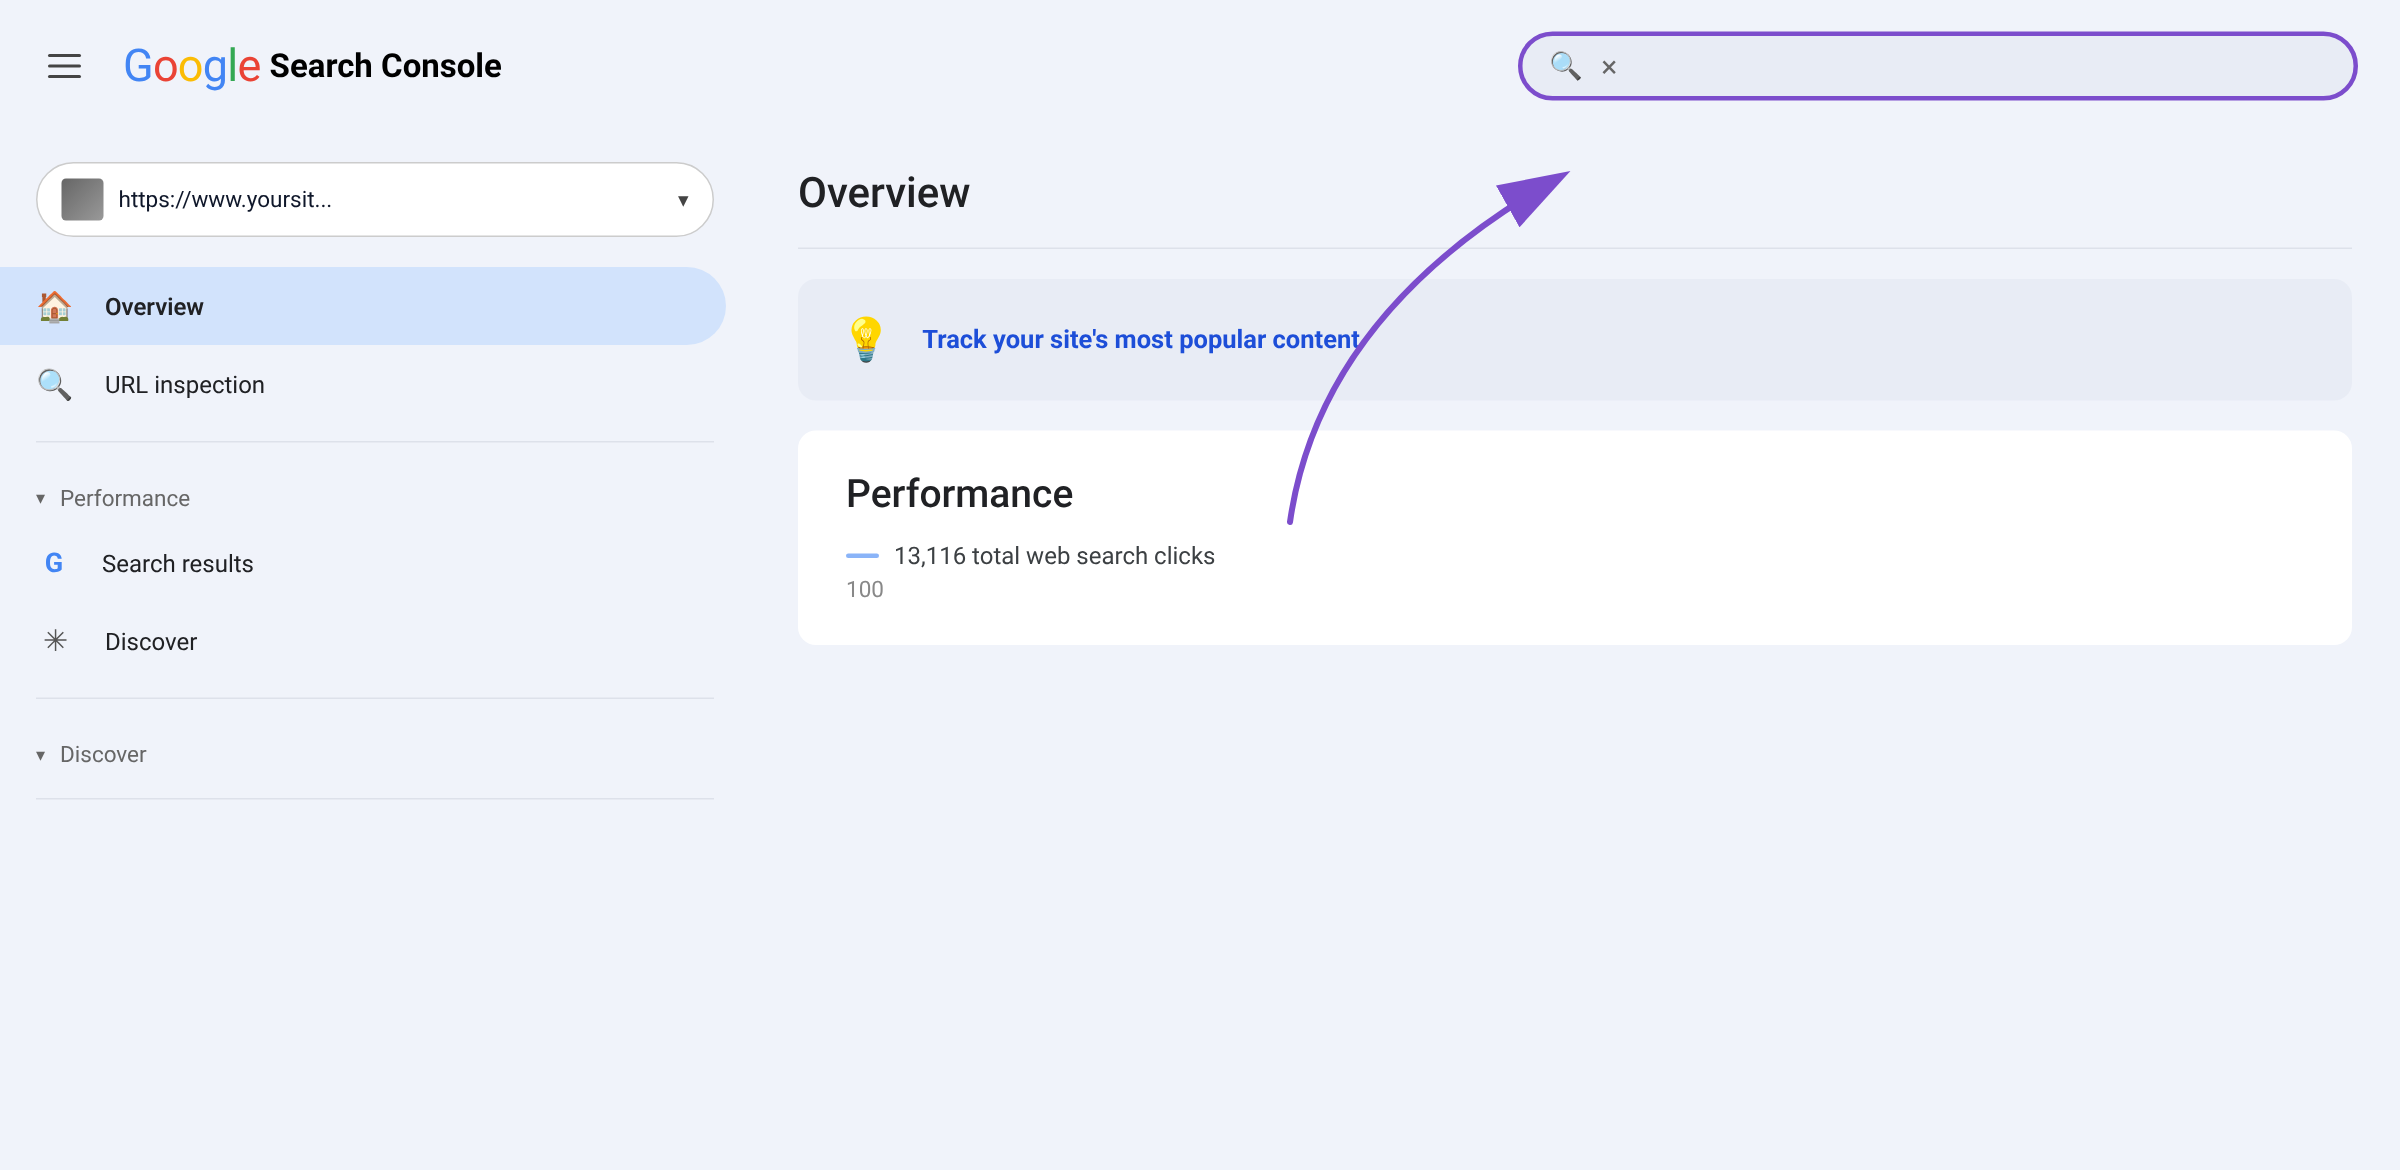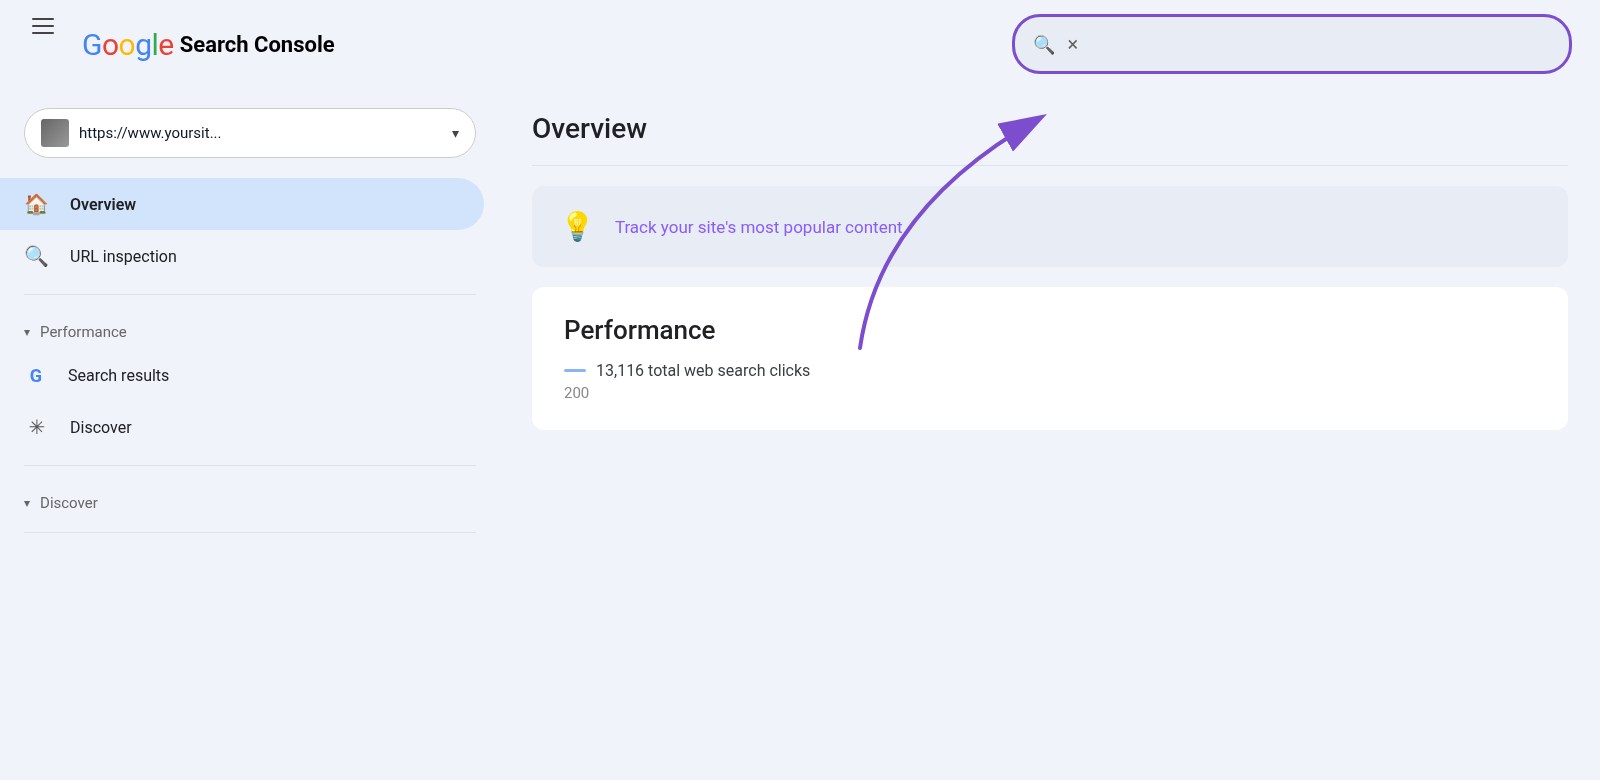--- a/index.html
+++ b/index.html
@@ -10,20 +10,21 @@
       width: 1600px;
       height: 780px;
       overflow: hidden;
       display: flex;
       flex-direction: column;
     }
 
     
     .top-bar {
       display: flex;
+      align-items: center;
       padding: 14px 28px;
       background: #f0f3fa;
       gap: 24px;
       height: 88px;
     }
 
     .hamburger-icon {
       display: flex;
       flex-direction: column;
       gap: 5px;
@@ -213,21 +214,22 @@
       margin-bottom: 20px;
     }
 
     .lightbulb-icon {
       font-size: 28px;
       color: #f9a825;
     }
 
     .tip-text {
       font-size: 17px;
-      color: #8b5cf6;
+      color: #1d4ed8;
+      font-weight: bold;
     }
 
     
     .performance-card {
       background: white;
       border-radius: 12px;
       padding: 28px 32px;
     }
 
     .perf-title {
@@ -385,18 +387,18 @@
       <span class="lightbulb-icon">💡</span>
       <span class="tip-text">Track your site's most popular content</span>
     </div>
 
     <div class="performance-card">
       <h2 class="perf-title">Performance</h2>
       <div class="perf-stat">
         <div class="perf-line"></div>
         <span>13,116 total web search clicks</span>
       </div>
-      <div class="perf-chart-label">200</div>
+      <div class="perf-chart-label">100</div>
     </div>
 
   </div>
 
 </div>
 
 </body></html>

